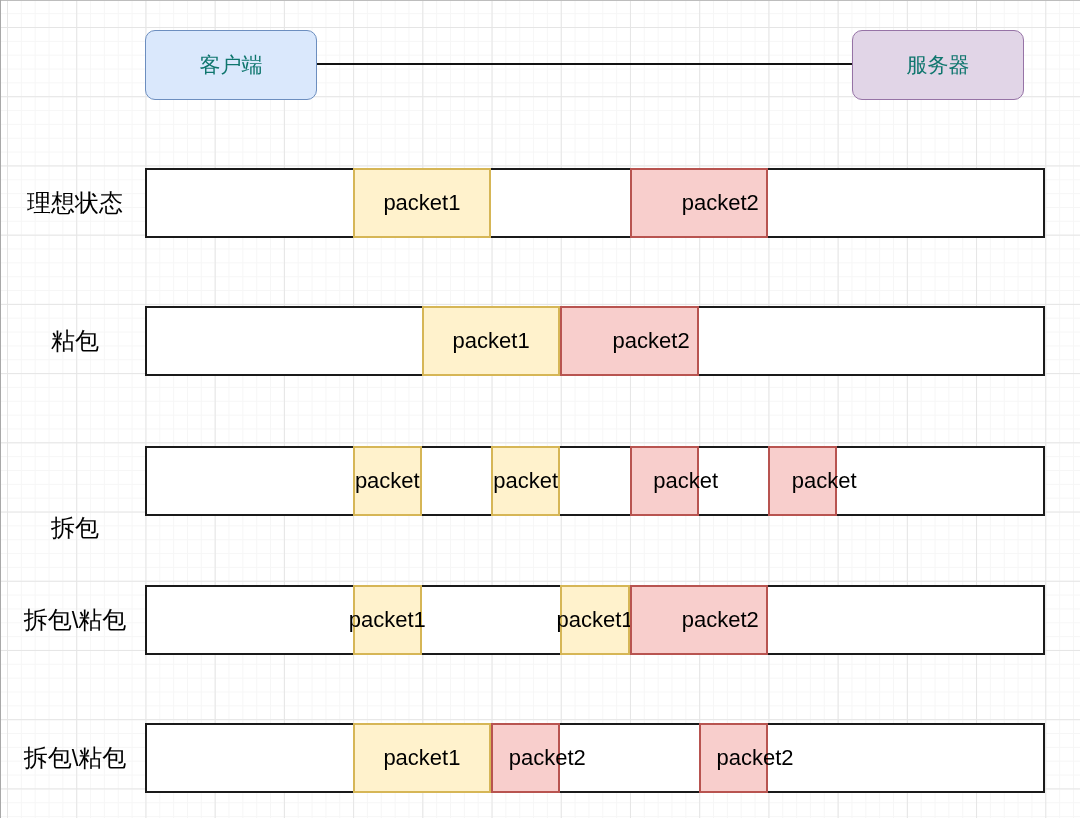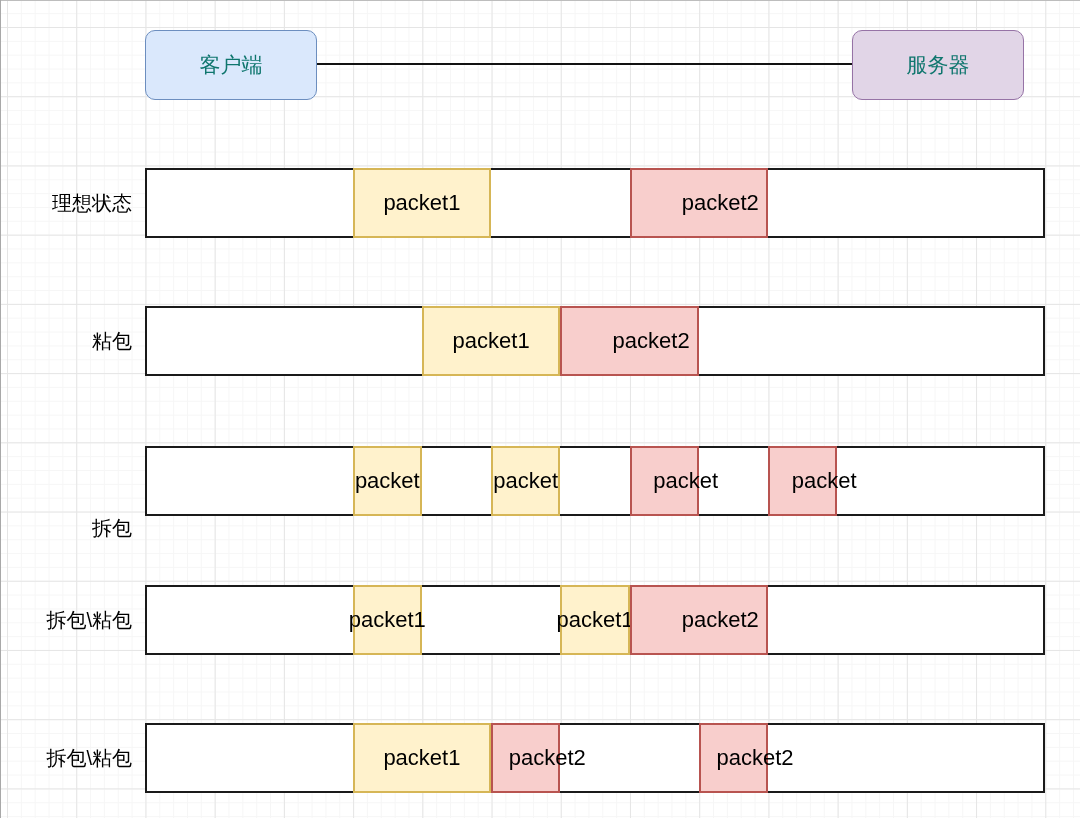--- a/index.html
+++ b/index.html
@@ -22,22 +22,22 @@
     font-size:21px;color:#0f766e;box-sizing:border-box;
   }
   .node.client{left:145px;background:var(--client-fill);border:1.5px solid var(--client-stroke);}
   .node.server{left:852px;background:var(--server-fill);border:1.5px solid var(--server-stroke);}
   .arrow-line{position:absolute;left:317px;top:63px;width:540px;height:2px;background:#111;}
   .arrow-head{
     position:absolute;left:855px;top:57px;width:0;height:0;
     border-left:15px solid #111;border-top:7px solid transparent;border-bottom:7px solid transparent;
   }
   .row-label{
-    position:absolute;left:0;width:132px;text-align:right;
-    font-size:20px;color:#000;transform:translateY(-50%);white-space:nowrap;
+    position:absolute;left:9px;width:132px;text-align:center;
+    font-size:24px;color:#000;transform:translateY(-50%);white-space:nowrap;
   }
   .bar{
     position:absolute;left:145px;width:900px;height:70px;
     background:#ffffff;border:2px solid #1a1a1a;box-sizing:border-box;
   }
   .seg{
     position:absolute;height:70px;box-sizing:border-box;
     display:flex;align-items:center;justify-content:center;
     font-size:22px;color:#000;white-space:nowrap;overflow:visible;
   }

